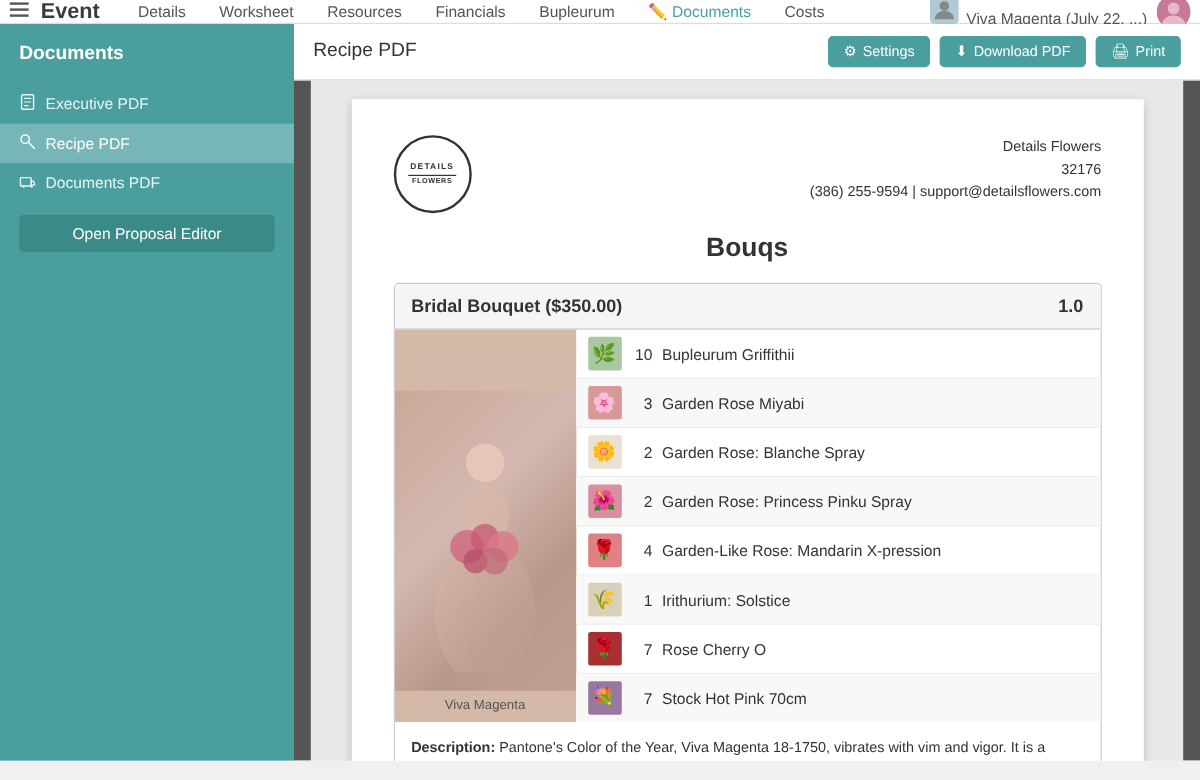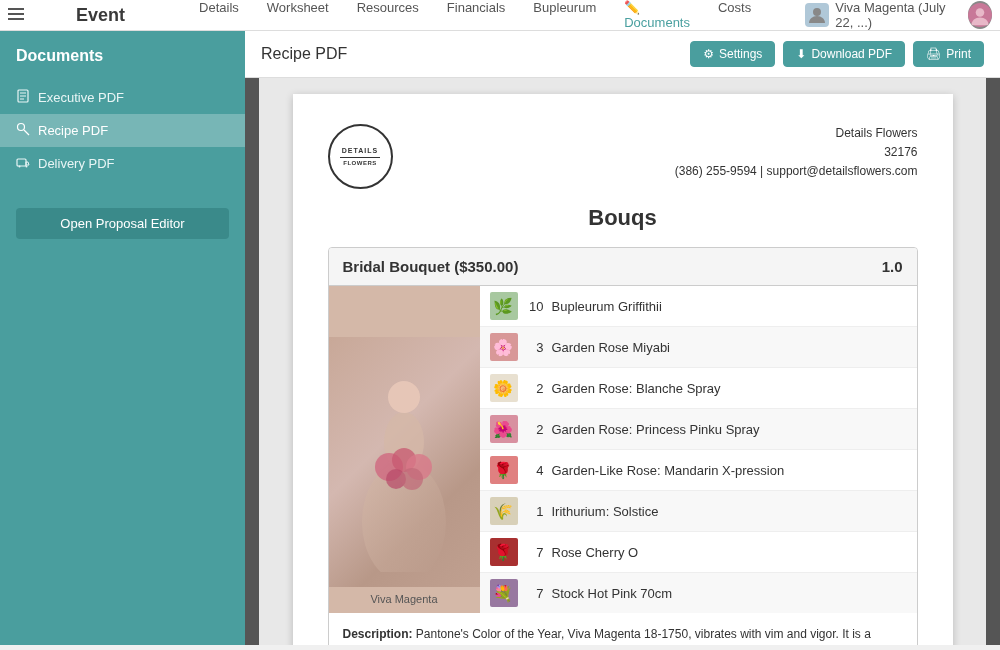--- a/index.html
+++ b/index.html
@@ -4,23 +4,22 @@
   <style>
     * { box-sizing: border-box; margin: 0; padding: 0; }
     body { font-family: -apple-system, BlinkMacSystemFont, 'Segoe UI', sans-serif; font-size: 13px; background: #f0f0f0; }
 
     
     .top-nav {
       display: flex;
       align-items: center;
       background: #fff;
       border-bottom: 1px solid #ddd;
-      height: 31px;
+      height: 20px;
       padding: 0 8px;
-      gap: 42px;
     }
     .nav-hamburger { margin-right: 10px; cursor: pointer; }
     .nav-brand { font-size: 18px; font-weight: bold; color: #3a3a3a; margin-right: 20px; }
     .nav-links { display: flex; gap: 4px; flex: 1; }
     .nav-link {
       padding: 6px 12px;
       color: #555;
       cursor: pointer;
       font-size: 13px;
       text-decoration: none;
@@ -58,21 +57,21 @@
       cursor: pointer;
       color: #e8f5f5;
       font-size: 13px;
     }
     .sidebar-item.active {
       background: rgba(255,255,255,0.25);
       color: #fff;
     }
     .sidebar-icon { font-size: 14px; }
     .sidebar-btn {
-      margin: 28px 16px 0;
+      margin: 10px 16px 0;
       padding: 8px 12px;
       background: #3a8a8a;
       border: none;
       border-radius: 4px;
       color: #fff;
       cursor: pointer;
       font-size: 13px;
       text-align: center;
     }
 
@@ -302,21 +301,21 @@
     </div>
     <div class="sidebar-item">
       <span class="sidebar-icon">
         <svg width="14" height="14" viewBox="0 0 14 14" fill="none">
             <rect x="1" y="4" width="9" height="7" rx="1" stroke="#e8f5f5" stroke-width="1.2"></rect>
             <path d="M10 7h2l1 3H10V7z" stroke="#e8f5f5" stroke-width="1"></path>
             <circle cx="3.5" cy="11.5" r="1" fill="#e8f5f5"></circle>
             <circle cx="10.5" cy="11.5" r="1" fill="#e8f5f5"></circle>
           </svg>
       </span>
-      <span>Delivery PDF</span>
+      <span>Documents PDF</span>
     </div>
     <button class="sidebar-btn">Open Proposal Editor</button>
   </aside>
 
   <div class="main-content">
 
     <div class="main-header">
       <span class="main-title">Recipe PDF</span>
       <div class="header-actions">
         <button class="btn-action">

